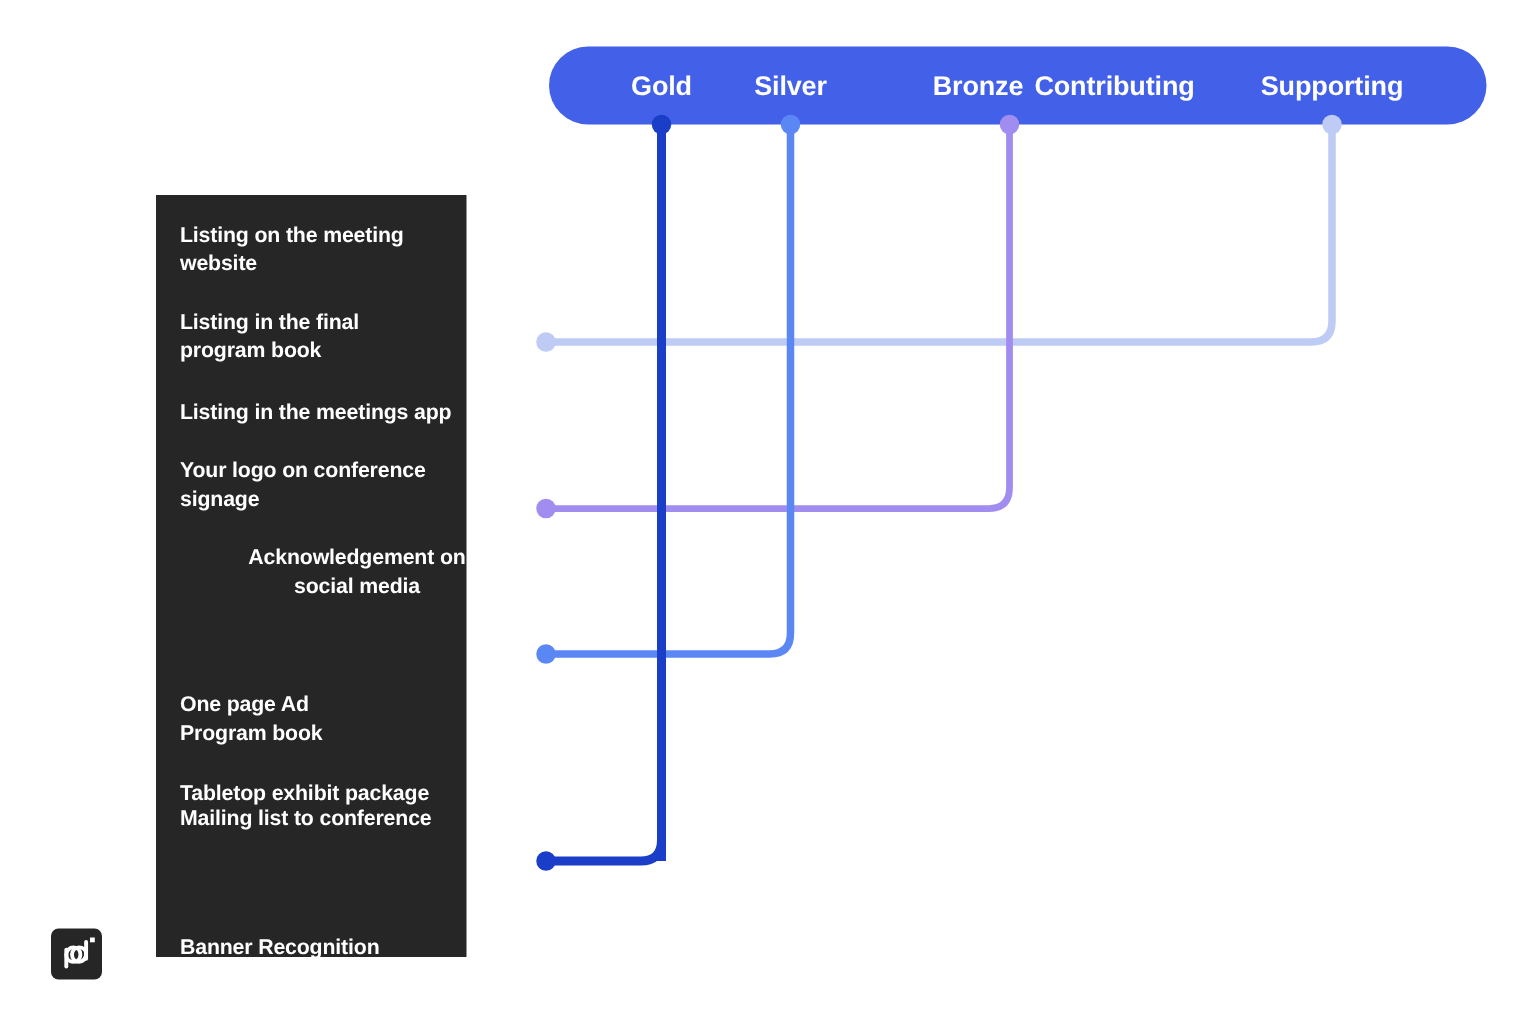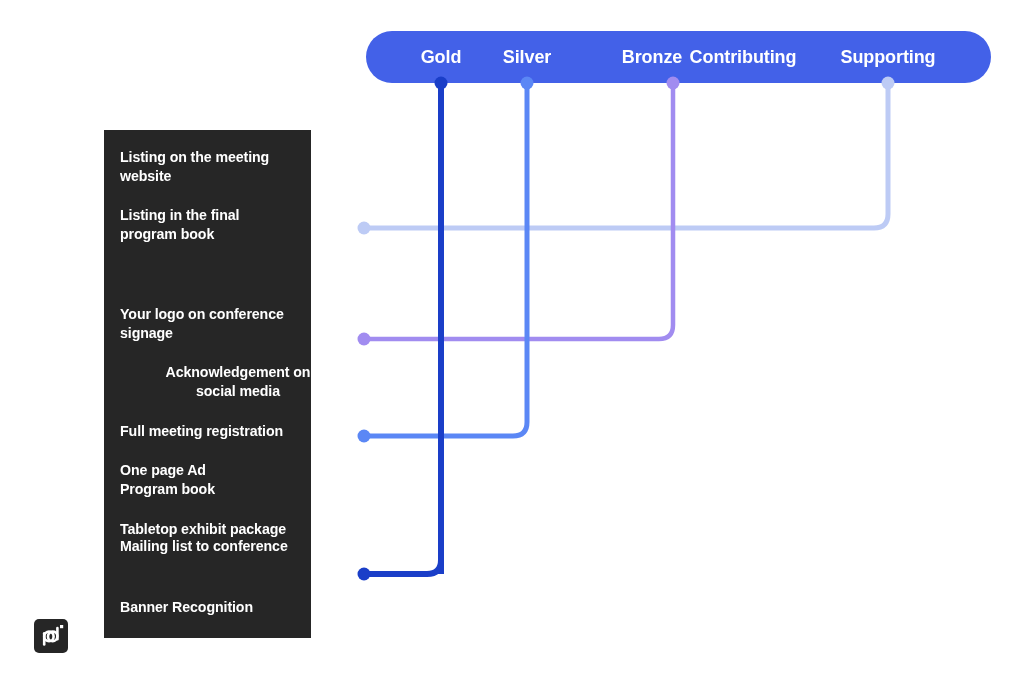--- a/index.html
+++ b/index.html
@@ -138,30 +138,30 @@
   <div class="header-dot" style="left:441px; top:83px; background:#1a3ec8;"></div>
   <div class="header-dot" style="left:527px; top:83px; background:#5b87f5;"></div>
   <div class="header-dot" style="left:673px; top:83px; background:#a18cf0;"></div>
   <div class="header-dot" style="left:888px; top:83px; background:#bdcbf5;"></div>
 
   <div id="benefits-panel">
     <div class="benefit-row" style="top:18px;">Listing on the meeting
 website</div>
     <div class="benefit-row" style="top:76px;">Listing in the final
 program book</div>
+    <div class="benefit-row" style="top:136px;">Listing in the meetings app</div>
     <div class="benefit-row" style="top:175px;">Your logo on conference
 signage</div>
     <div class="benefit-row" style="top:233px;text-align:center;">Acknowledgement on
 social media</div>
-    <div class="benefit-row" style="top:292px;">Full meeting registration</div>
     <div class="benefit-row" style="top:331px;">One page Ad
 Program book</div>
     <div class="benefit-row" style="top:390px;">Tabletop exhibit package</div>
     <div class="benefit-row" style="top:407px;">Mailing list to conference</div>
-    <div class="benefit-row" style="top:468px;">Banner Recognition</div>
+    <div class="benefit-row" style="top:493px;">Banner Recognition</div>
   </div>
 
   <div class="endpoint-dot" style="left:364px; top:228px; background:#bdcbf5;"></div>
   <div class="endpoint-dot" style="left:364px; top:339px; background:#a18cf0;"></div>
   <div class="endpoint-dot" style="left:364px; top:436px; background:#5b87f5;"></div>
   <div class="endpoint-dot" style="left:364px; top:574px; background:#1a3ec8;"></div>
 
   <div id="logo">
     <svg width="34" height="34" viewBox="0 0 34 34" xmlns="http://www.w3.org/2000/svg">
       <rect x="26" y="6" width="3.2" height="3.2" fill="#ffffff"></rect>

